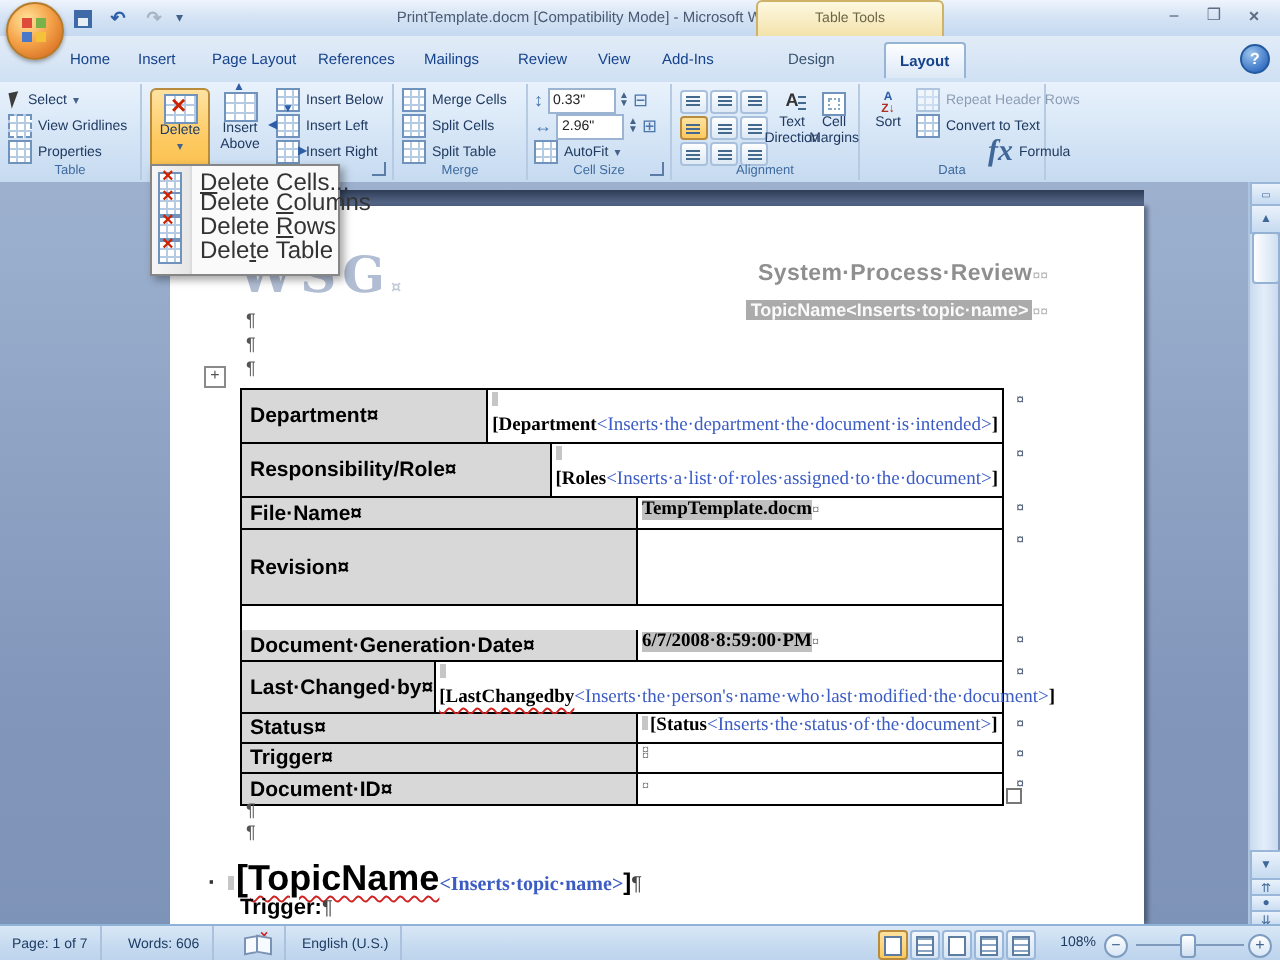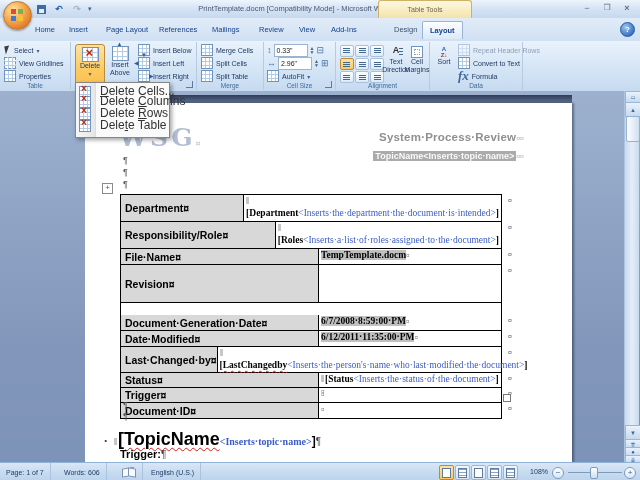--- a/index.html
+++ b/index.html
@@ -82,21 +82,21 @@
   .albars{width:7px;height:5px;background:repeating-linear-gradient(#44698f 0 1px,transparent 1px 2px);}
   .jl{justify-content:flex-start;} .jc{justify-content:center;} .jr{justify-content:flex-end;}
   .at{align-items:flex-start;} .am{align-items:center;} .ab{align-items:flex-end;}
   .tdico{width:12px;height:12px;position:relative;font-size:9px;font-weight:bold;color:#333;}
   .tdico::after{content:"";position:absolute;right:-1px;top:2px;width:4px;height:8px;
     background:repeating-linear-gradient(#44698f 0 1px,transparent 1px 3px);}
   .cmico{width:10px;height:10px;border:1px solid #6f93bd;position:relative;background:#fff;}
   .cmico::after{content:"";position:absolute;left:2px;top:2px;width:4px;height:4px;border:1px dotted #88a8c8;}
   .sortico{display:flex;flex-direction:column;font-size:6px;line-height:6px;font-weight:bold;}
   .sortico .sa{color:#2c5fa8;} .sortico .sz{color:#b03020;}
-  .fxico{font-family:"Liberation Serif",serif;font-style:italic;font-weight:bold;font-size:13px;color:#3f6899;}
+  .fxico{font-family:"Liberation Serif",serif;font-style:italic;font-weight:bold;font-size:15px;color:#3f6899;margin-left:36px;}
   
   .menu{position:absolute;left:75px;top:82px;width:93px;height:54px;background:#fafafa;
     border:1px solid #868686;box-shadow:2px 2px 4px rgba(0,0,0,.35);z-index:40;}
   .menu::before{content:"";position:absolute;left:0;top:0;bottom:0;width:19px;
     background:linear-gradient(90deg,#f6f6f6,#e6e6e6);border-right:1px solid #dcdcdc;}
   .mitem{position:relative;height:12px;display:flex;align-items:center;font-size:12px;color:#333;}
   .mico{position:absolute;left:3px;top:1px;}
   .mtext{position:absolute;left:24px;white-space:nowrap;}
   .u{text-decoration:underline;}
   
@@ -210,21 +210,21 @@
   <div class="tabrow">
     <span class="tab" style="left:28px">Home</span>
     <span class="tab" style="left:62px">Insert</span>
     <span class="tab" style="left:99px">Page Layout</span>
     <span class="tab" style="left:152px">References</span>
     <span class="tab" style="left:205px">Mailings</span>
     <span class="tab" style="left:252px">Review</span>
     <span class="tab" style="left:292px">View</span>
     <span class="tab" style="left:324px">Add-Ins</span>
     <span class="tab ctx" style="left:387px">Design</span>
-    <span class="tab active" style="left:422px">Layout</span>
+    <span class="tab active" style="left:442px">Layout</span>
     <span class="helpbtn">?</span>
   </div>
 
   <div class="ribbon">
 
     <div class="rgroup" style="left:0;width:70px">
       <div class="sbtn" style="left:4px;top:2px">
         <span class="ico curs"></span>
         <span>Select</span>
           <span class="caret">▾</span>
@@ -434,25 +434,20 @@
             <div class="cell-r"><span class="p-hl">TempTemplate.docm</span><span class="p-mk">¤</span></div>
             <span class="row-outmark">¤</span>
           </div>
           <div class="doc-row" style="height: 37px;">
             <div class="cell-l">Revision¤</div>
             <span class="row-outmark">¤</span>
           </div>
           <div class="doc-row" style="height: 15px; margin-top: 12px;">
             <div class="cell-l">Document·Generation·Date¤</div>
             <div class="cell-r"><span class="p-hl">6/7/2008·8:59:00·PM</span><span class="p-mk">¤</span></div>
-            <span class="row-outmark">¤</span>
-          </div>
-          <div class="doc-row" style="height: 15px;">
-            <div class="cell-l">Date·Modified¤</div>
-            <div class="cell-r"><span class="p-hl">6/12/2011·11:35:00·PM</span><span class="p-mk">¤</span></div>
             <span class="row-outmark">¤</span>
           </div>
           <div class="doc-row" style="height: 25px;">
             <div class="cell-l">Last·Changed·by¤</div>
             <div class="cell-r"><span class="p-fm"></span><span class="p-bs">[LastChangedby</span><span class="p-bl">&lt;Inserts·the·person's·name·who·last·modified·the·document&gt;</span><span class="p-b">]</span><span class="p-mk">¤</span></div>
             <span class="row-outmark">¤</span>
           </div>
           <div class="doc-row" style="height: 14px;">
             <div class="cell-l">Status¤</div>
             <div class="cell-r"><span class="p-fm"></span><span class="p-b">[Status</span><span class="p-bl">&lt;Inserts·the·status·of·the·document&gt;</span><span class="p-b">]</span><span class="p-mk">¤</span></div>

